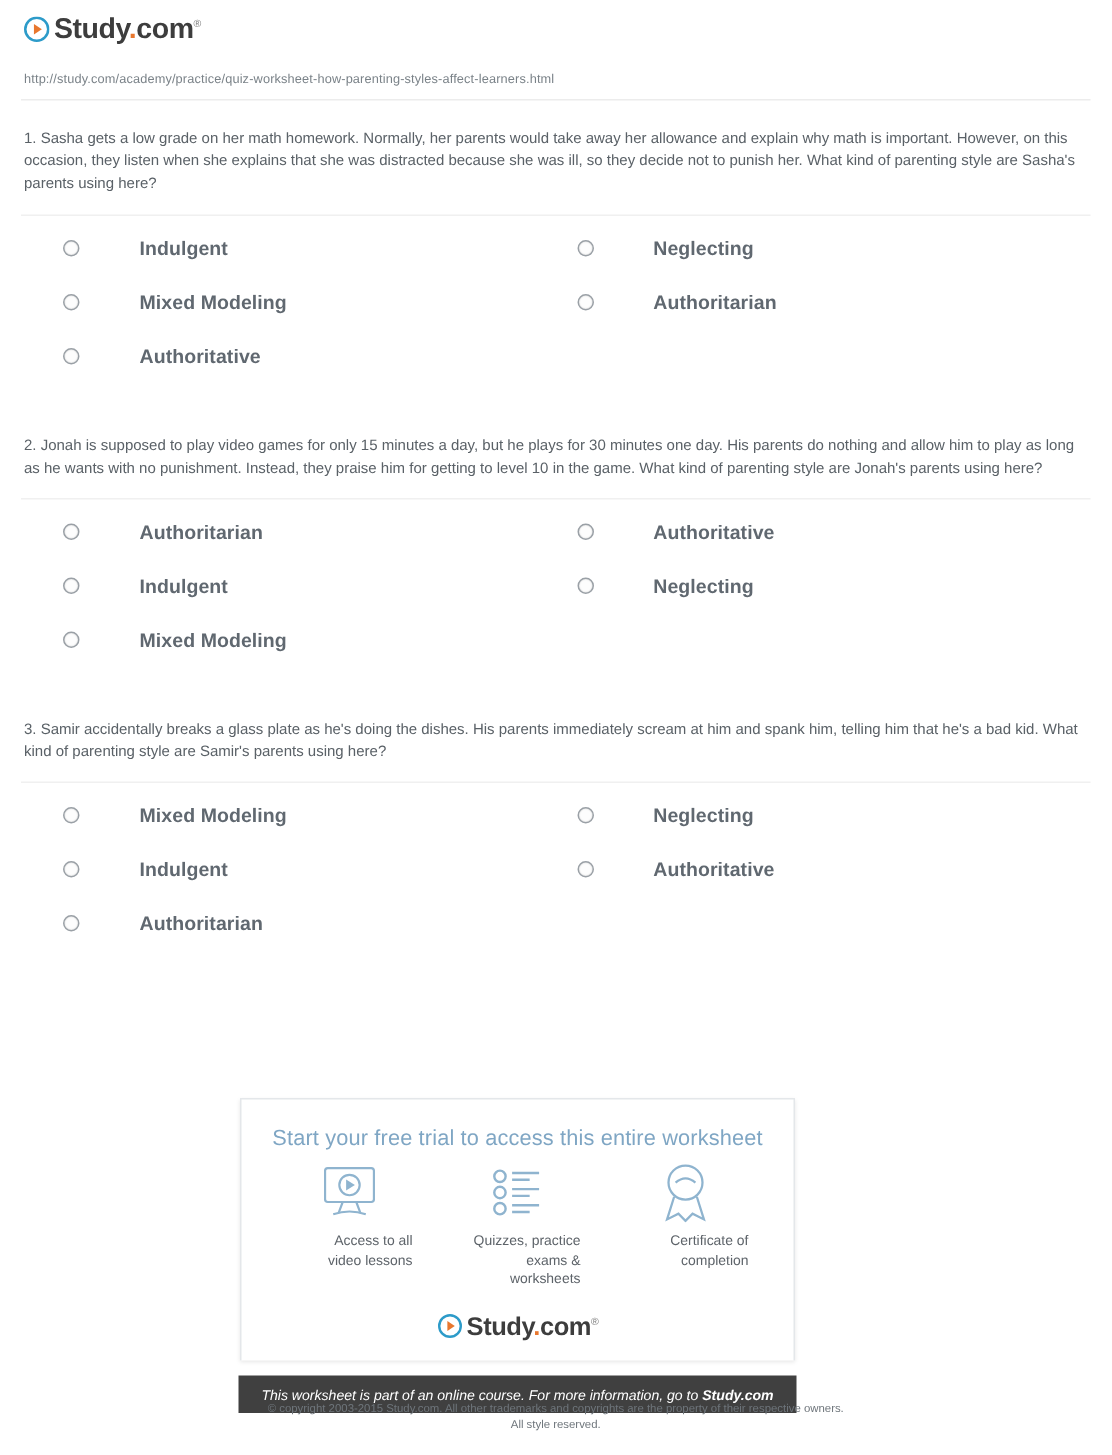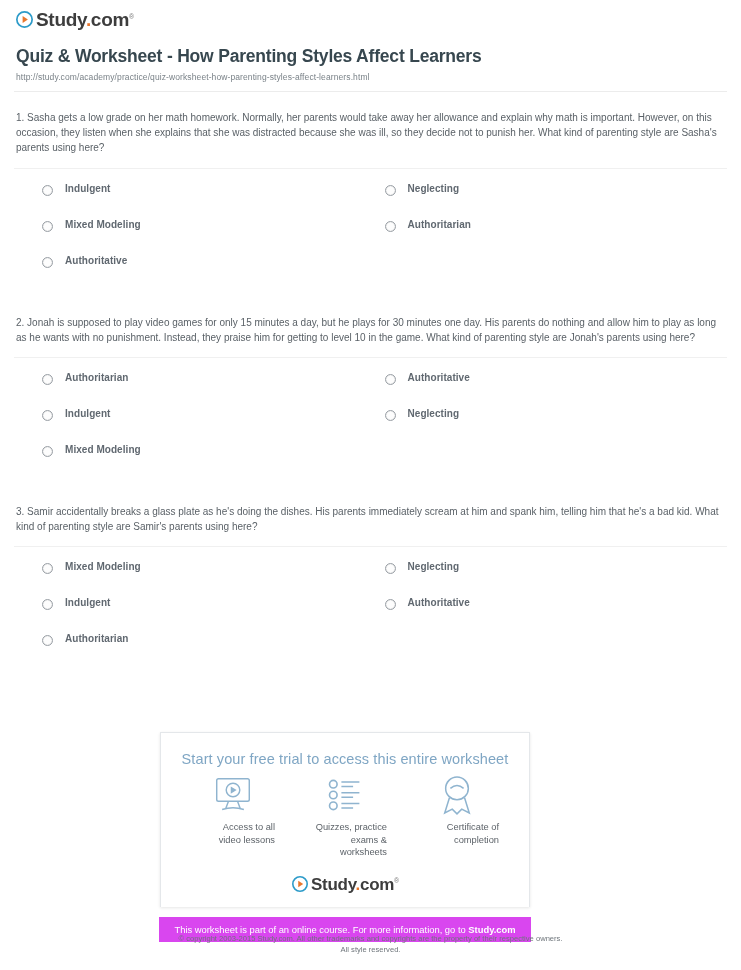--- a/index.html
+++ b/index.html
@@ -108,25 +108,26 @@
     height: 9px;
     flex: 0 0 9px;
     border: 1px solid #9aa0a6;
     border-radius: 50%;
     background: #fdfdfd;
     margin-top: 2px;
     margin-right: 12px;
     box-shadow: inset 0 0 1px rgba(0,0,0,0.25);
   }
   .option-label {
-    font-size: 10px;
+    font-size: 13px;
     font-weight: bold;
     color: #606870;
     line-height: 1.2;
     letter-spacing: 0.05px;
+    margin-left: 28px;
   }
 
   
   .promo-wrap {
     position: absolute;
     left: 160px;
     top: 732px;
     width: 370px;
   }
   .promo-card {
@@ -174,26 +175,27 @@
   }
   .promo-logo {
     margin-top: 17px;
     display: flex;
     justify-content: center;
     align-items: center;
     gap: 3px;
   }
   .promo-logo .logo-text { font-size: 17px; }
   .promo-banner {
-    background: #d946ef;
+    background: #404040;
     color: #ffffff;
     text-align: center;
     font-size: 9.4px;
     padding: 7px 0;
     margin: 10px -1px 0 -1px;
+    font-style: italic;
   }
   .promo-banner b { font-weight: bold; }
 
   
   .footer {
     position: absolute;
     left: 0;
     top: 933px;
     width: 741px;
     text-align: center;
@@ -212,21 +214,20 @@
       <svg width="17" height="17" viewBox="0 0 20 20" aria-hidden="true">
         <circle cx="10" cy="10" r="9" fill="none" stroke="#2d9bc9" stroke-width="2"></circle>
         <polygon points="7.8,5.8 14,10 7.8,14.2" fill="#e8772e"></polygon>
       </svg>
     </span>
     <span class="logo-text"><span>Study</span><span class="dot">.</span><span>com</span><span class="logo-tm">®</span></span>
   </div>
 </div>
 
 <div class="title-block">
-  <h1 class="page-title">Quiz &amp; Worksheet - How Parenting Styles Affect Learners</h1>
   <p class="page-url">http://study.com/academy/practice/quiz-worksheet-how-parenting-styles-affect-learners.html</p>
 </div>
 <div class="rule"></div>
 
 <div class="quiz">
 
   <div class="question">
     <p class="q-text">1. Sasha gets a low grade on her math homework. Normally, her parents would take away her allowance and explain why math is important. However, on this occasion, they listen when she explains that she was distracted because she was ill, so they decide not to punish her. What kind of parenting style are Sasha's parents using here?</p>
     <div class="q-rule"></div>
     <div class="options">

